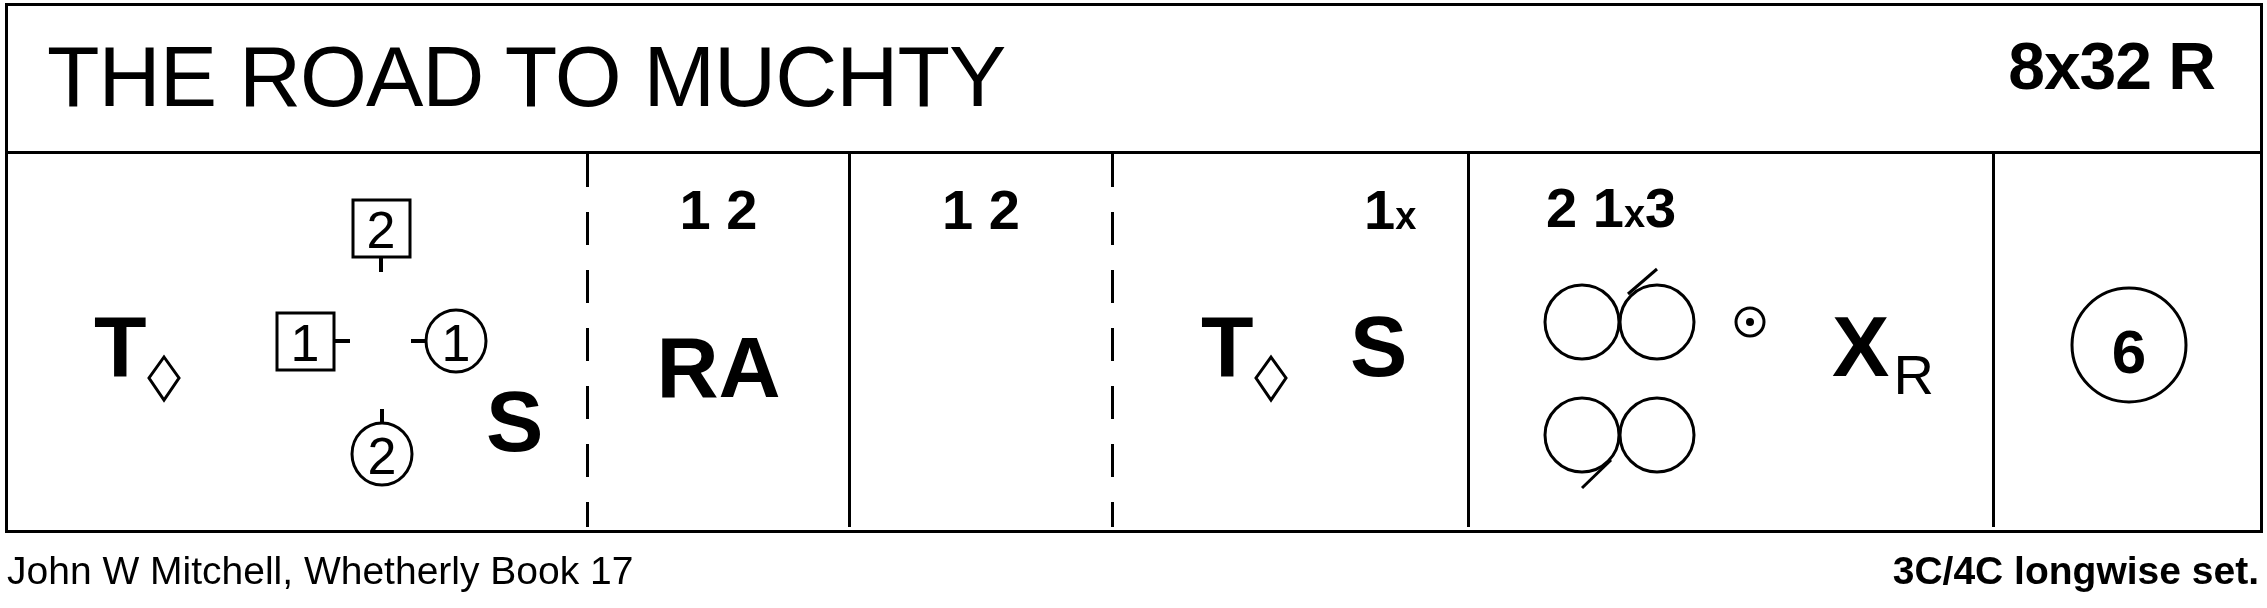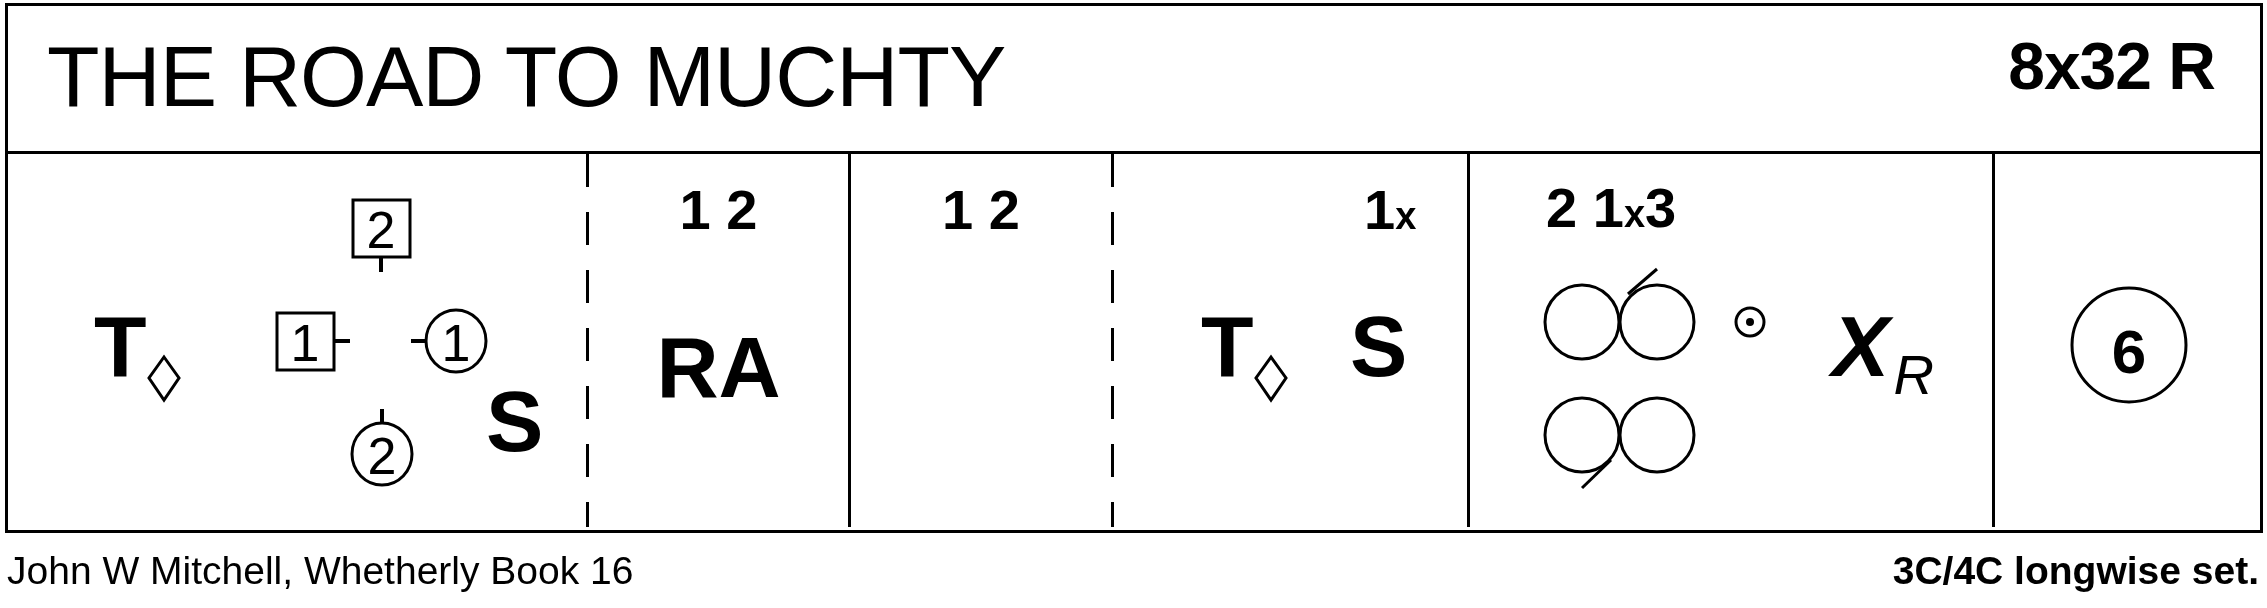--- a/index.html
+++ b/index.html
@@ -95,24 +95,24 @@
       <line x1="1657" y1="269" x2="1628" y2="294"></line>
       <circle cx="1582" cy="435" r="37"></circle>
       <circle cx="1657" cy="435" r="37"></circle>
       <line x1="1582" y1="488" x2="1611" y2="460"></line>
     </g>
     <g>
       <circle cx="1750" cy="322" r="14" fill="none" stroke="#000" stroke-width="3"></circle>
       <circle cx="1750" cy="322" r="4" fill="#000"></circle>
     </g>
   </svg>
-  <div class="big" style="left:1832px; top:303px;font-style:italic;"><span>X</span><span style="font-weight:normal; font-size:56px; position:relative; top:18px; margin-left:4px;">R</span></div>
+  <div class="big" style="left:1832px; top:303px;"><span>X</span><span style="font-weight:normal; font-size:56px; position:relative; top:18px; margin-left:4px;">R</span></div>
 </div>
 
 <div>
   <svg class="layer" width="2267" height="608">
     <circle cx="2129" cy="345" r="57" fill="none" stroke="#000" stroke-width="3"></circle>
   </svg>
   <div class="abs" style="left:2070px; width:118px; top:321px; text-align:center; font-weight:bold; font-size:62px; line-height:1;">6</div>
 </div>
 
-<div class="footer" style="left:7px;">John W Mitchell, Whetherly Book 16</div>
+<div class="footer" style="left:7px;">John W Mitchell, Whetherly Book 17</div>
 <div class="footer" style="right:8px;font-weight:bold;">3C/4C longwise set.</div>
 
 </body></html>

